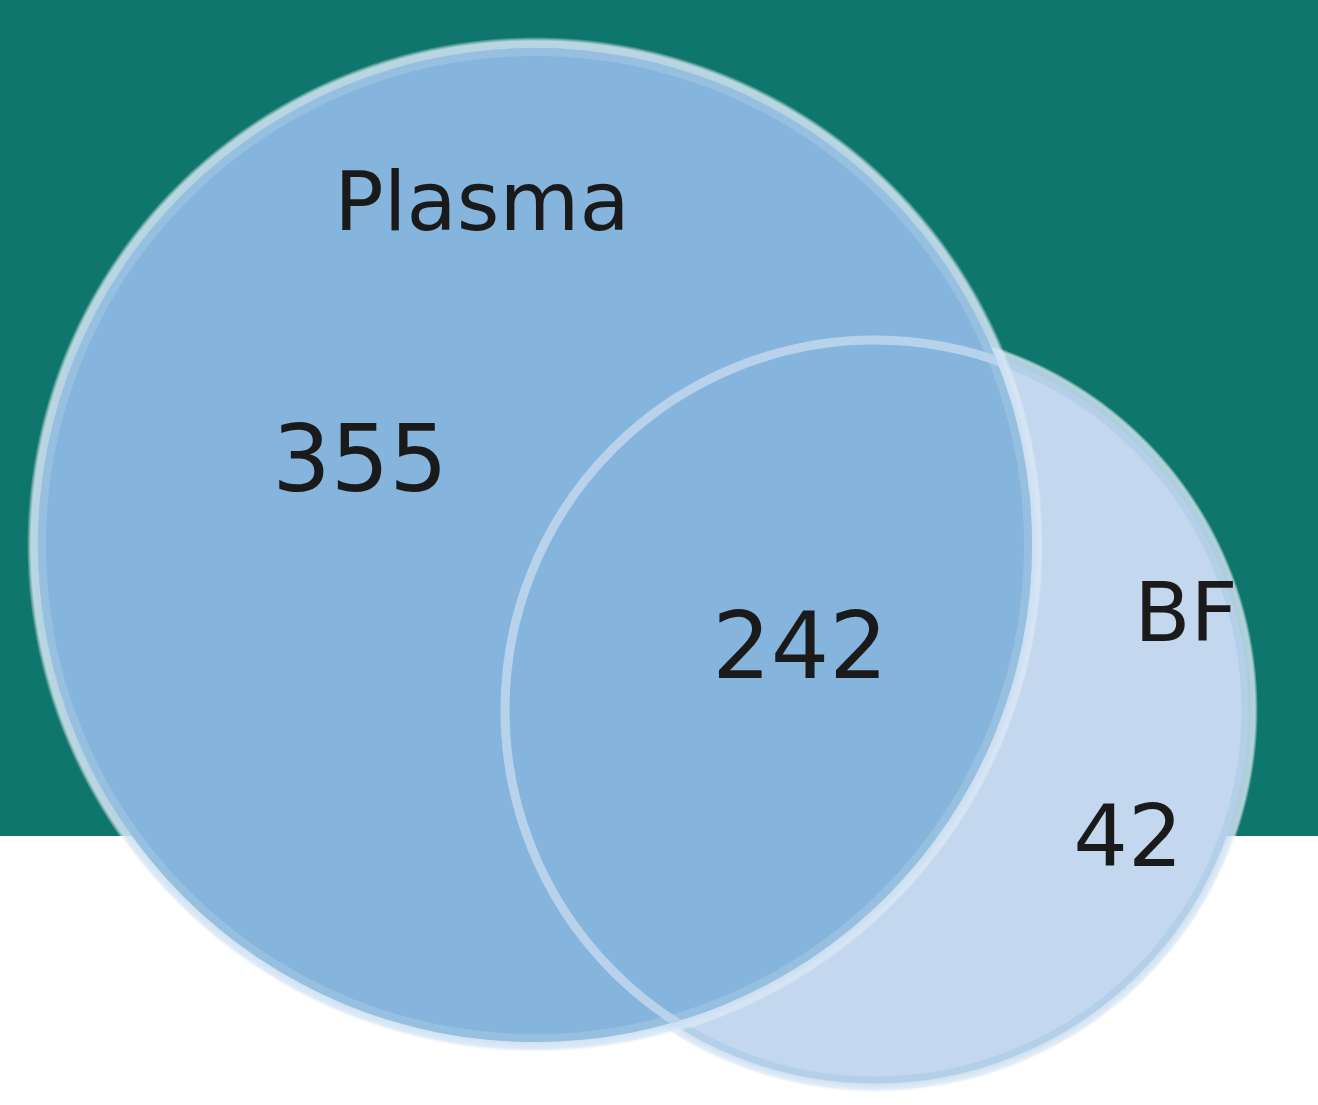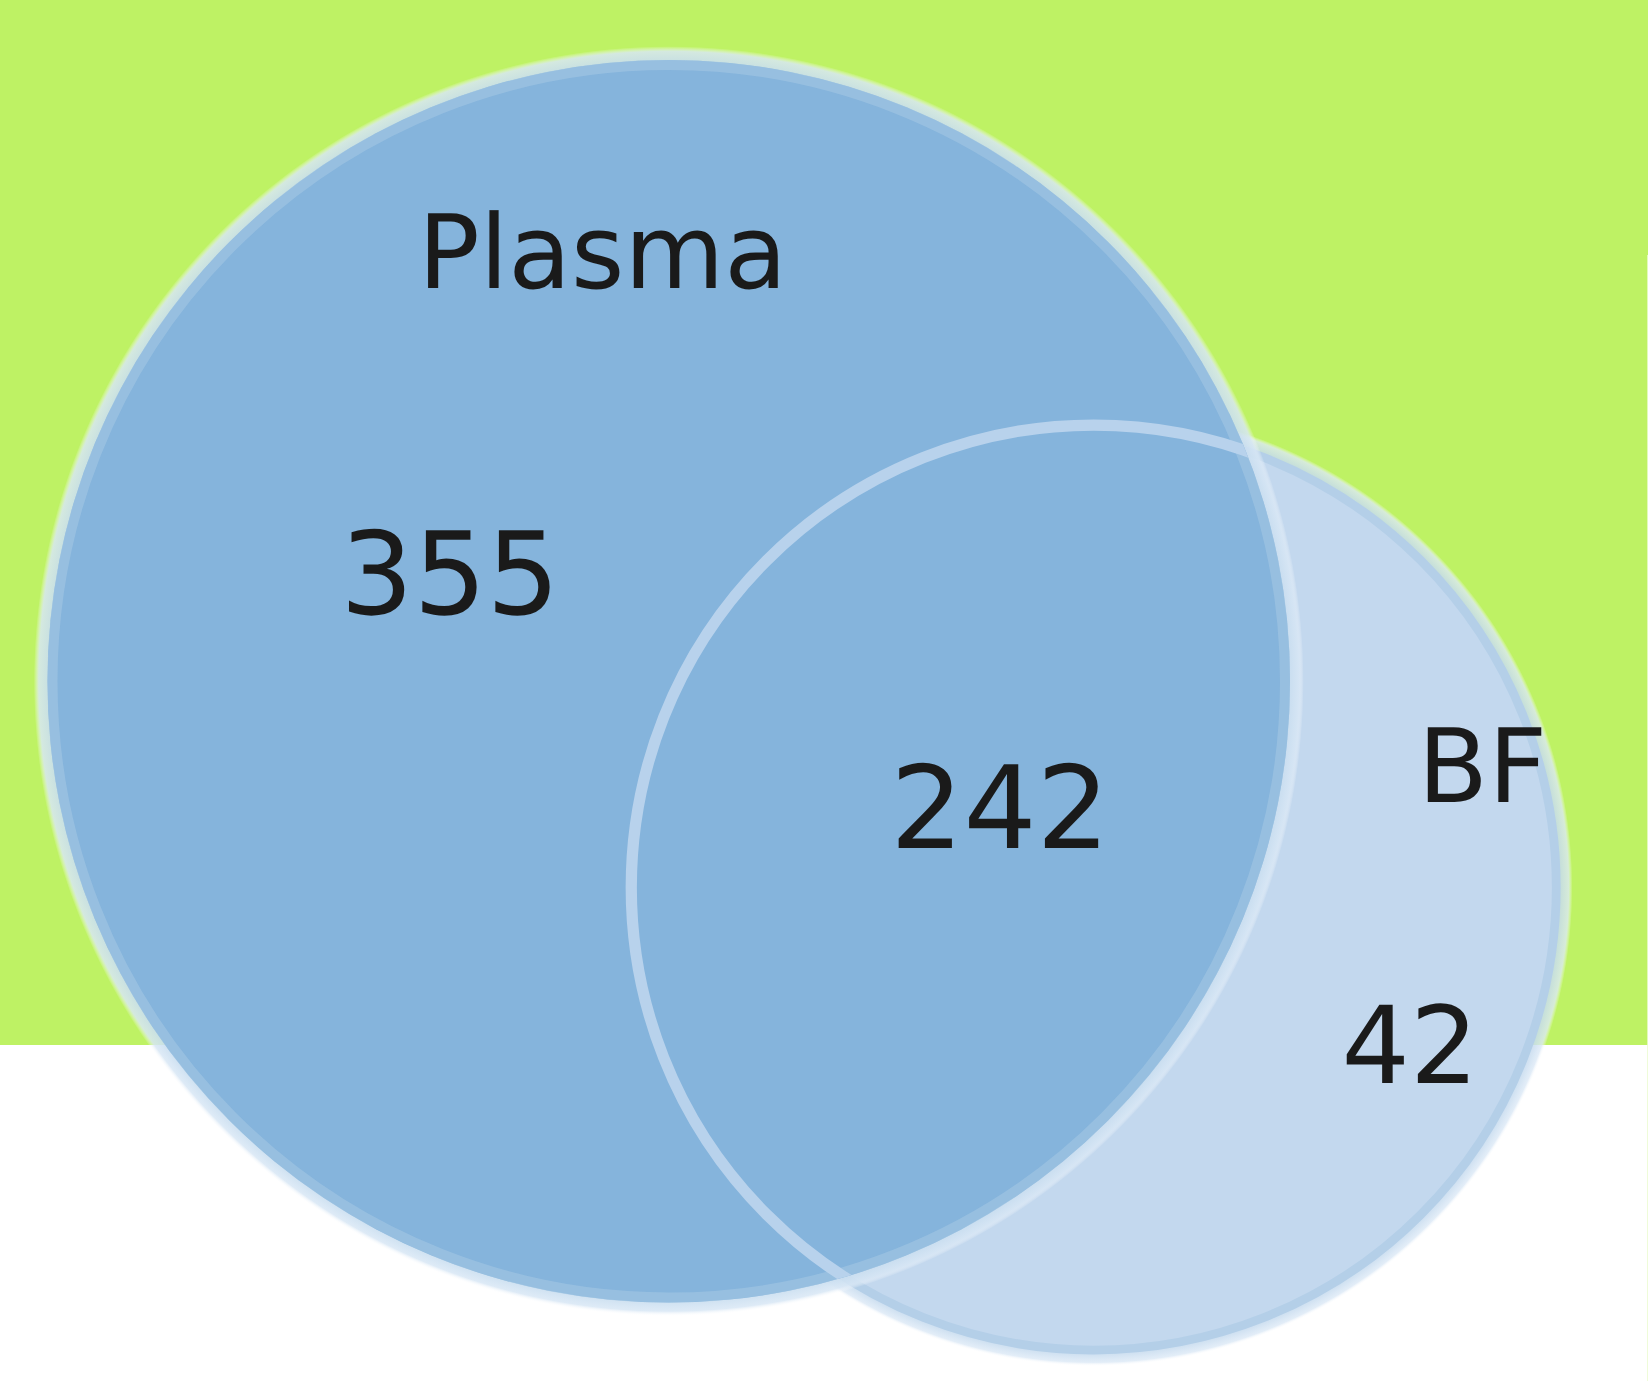--- a/index.html
+++ b/index.html
@@ -11,21 +11,21 @@
   body {
     width: 1318px;
     height: 1105px;
     overflow: hidden;
     font-family: "DejaVu Sans", "Liberation Sans", sans-serif;
   }
   #venn-figure {
     position: relative;
     width: 1318px;
     height: 836px;
-    background: #bef264;
+    background: #0f766e;
   }
   #venn-svg {
     position: absolute;
     left: 0;
     top: 0;
     width: 1318px;
     height: 1105px;
     display: block;
   }
   .venn-text {

